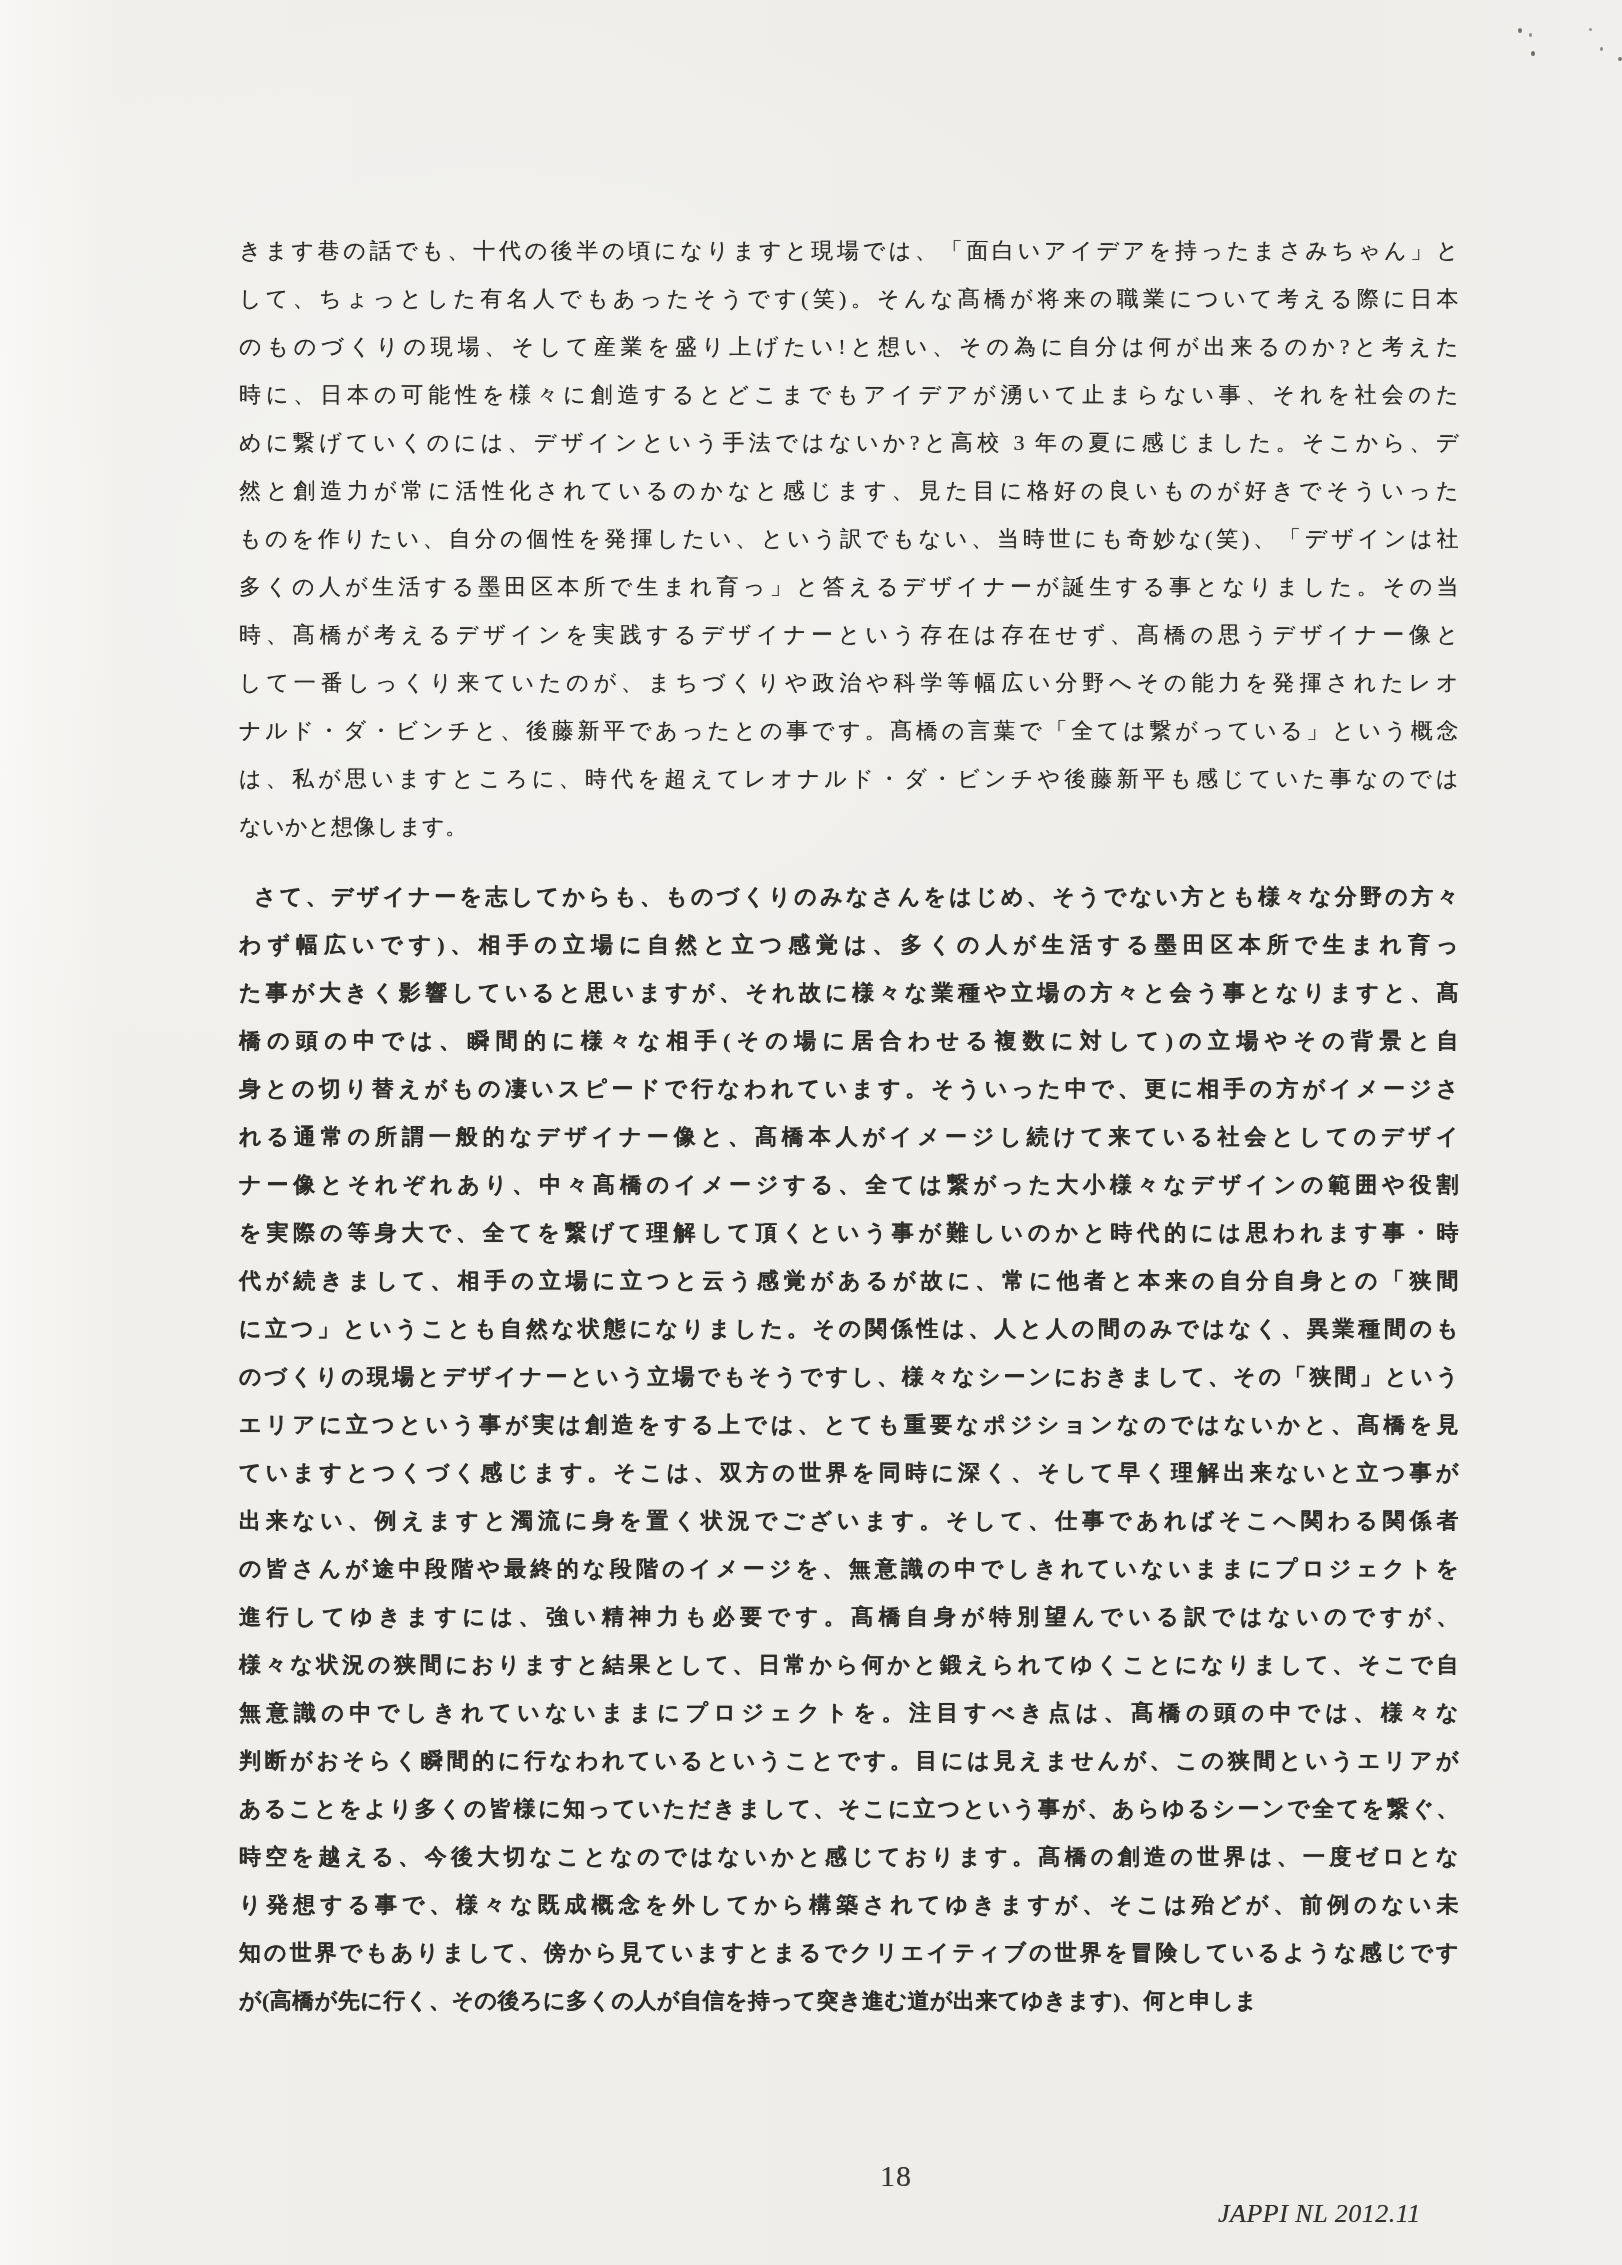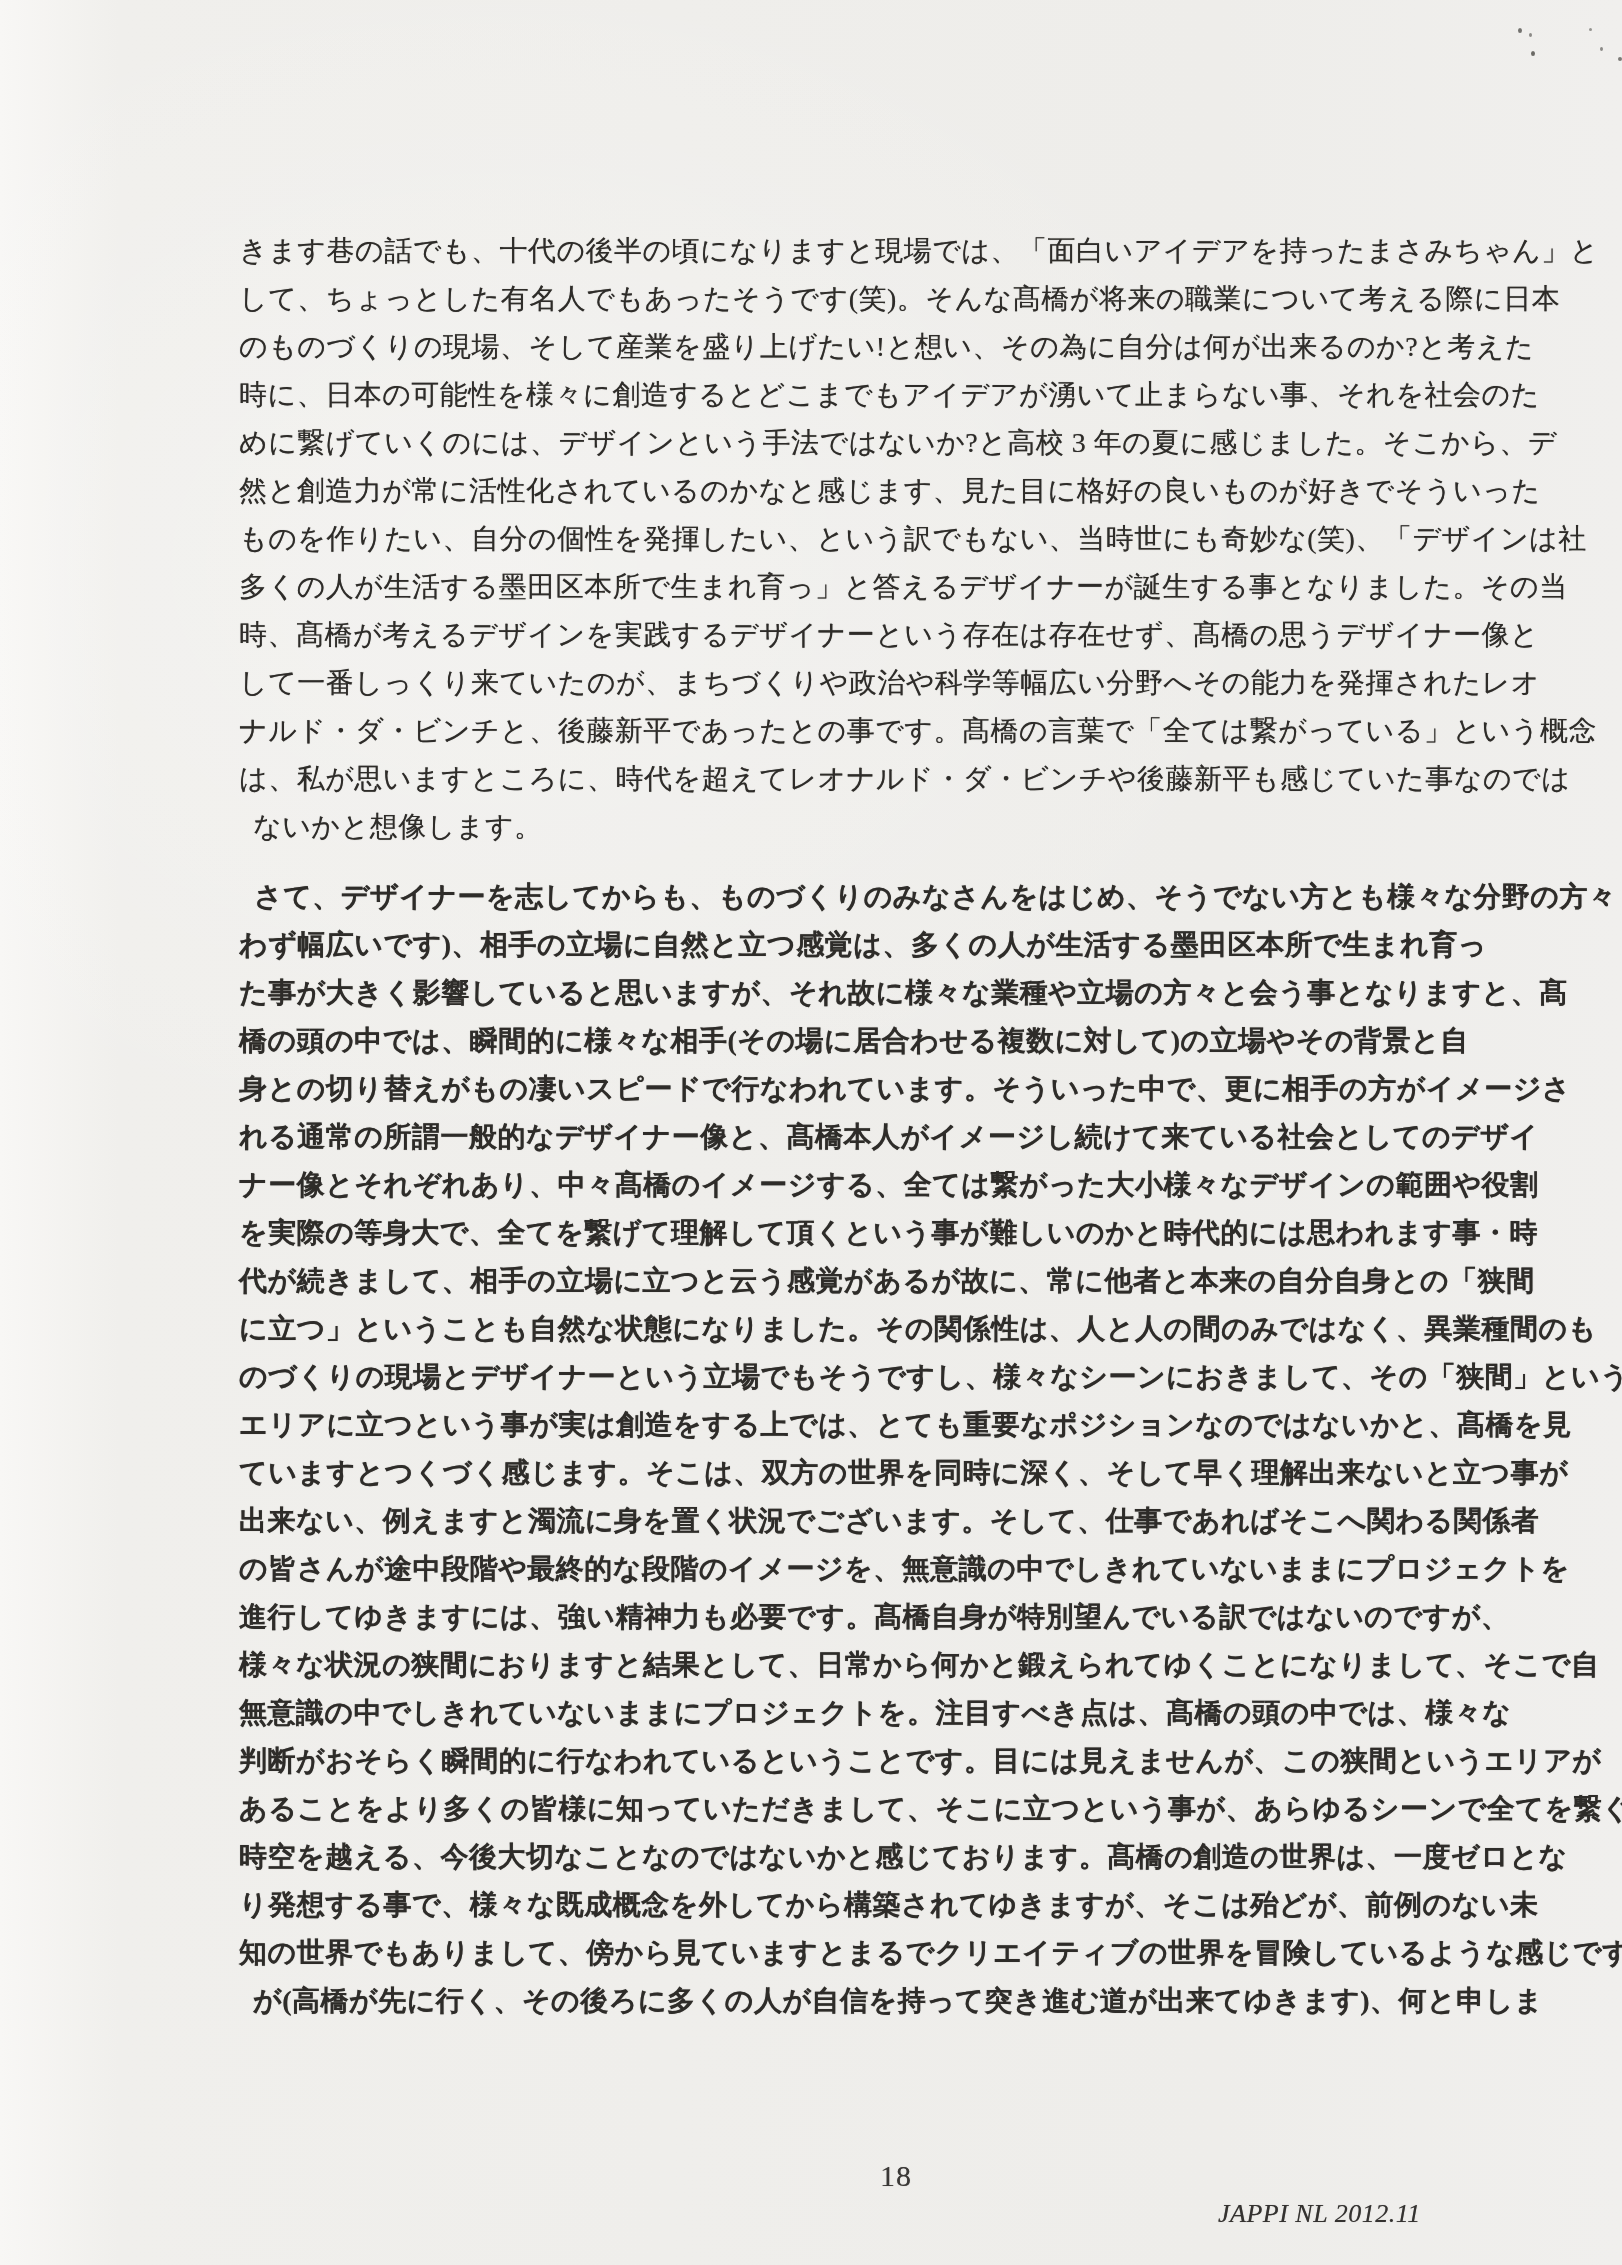--- a/index.html
+++ b/index.html
@@ -24,31 +24,30 @@
     position: absolute;
     left: 239px;
     top: 227px;
     width: 1220px;
   }
   .paragraph { margin: 0; }
   .paragraph + .paragraph { margin-top: 22px; font-weight: bold; }
   .line {
     height: 48px;
     line-height: 48px;
-    font-size: 28px;
+    font-size: 22px;
     letter-spacing: 0.5px;
     white-space: nowrap;
     text-align: justify;
     text-align-last: justify;
     text-shadow: 0 0 0.7px rgba(46,44,41,0.65);
   }
   .line.para-last {
     text-align: center;
     text-align-last: left;
-    margin-left: 14px;
   }
   .line.para-first {
     padding-left: 15px;
   }
   .footer-page-number {
     position: absolute;
     left: 880px;
     top: 2159px;
     font-size: 30px;
     letter-spacing: 1px;

